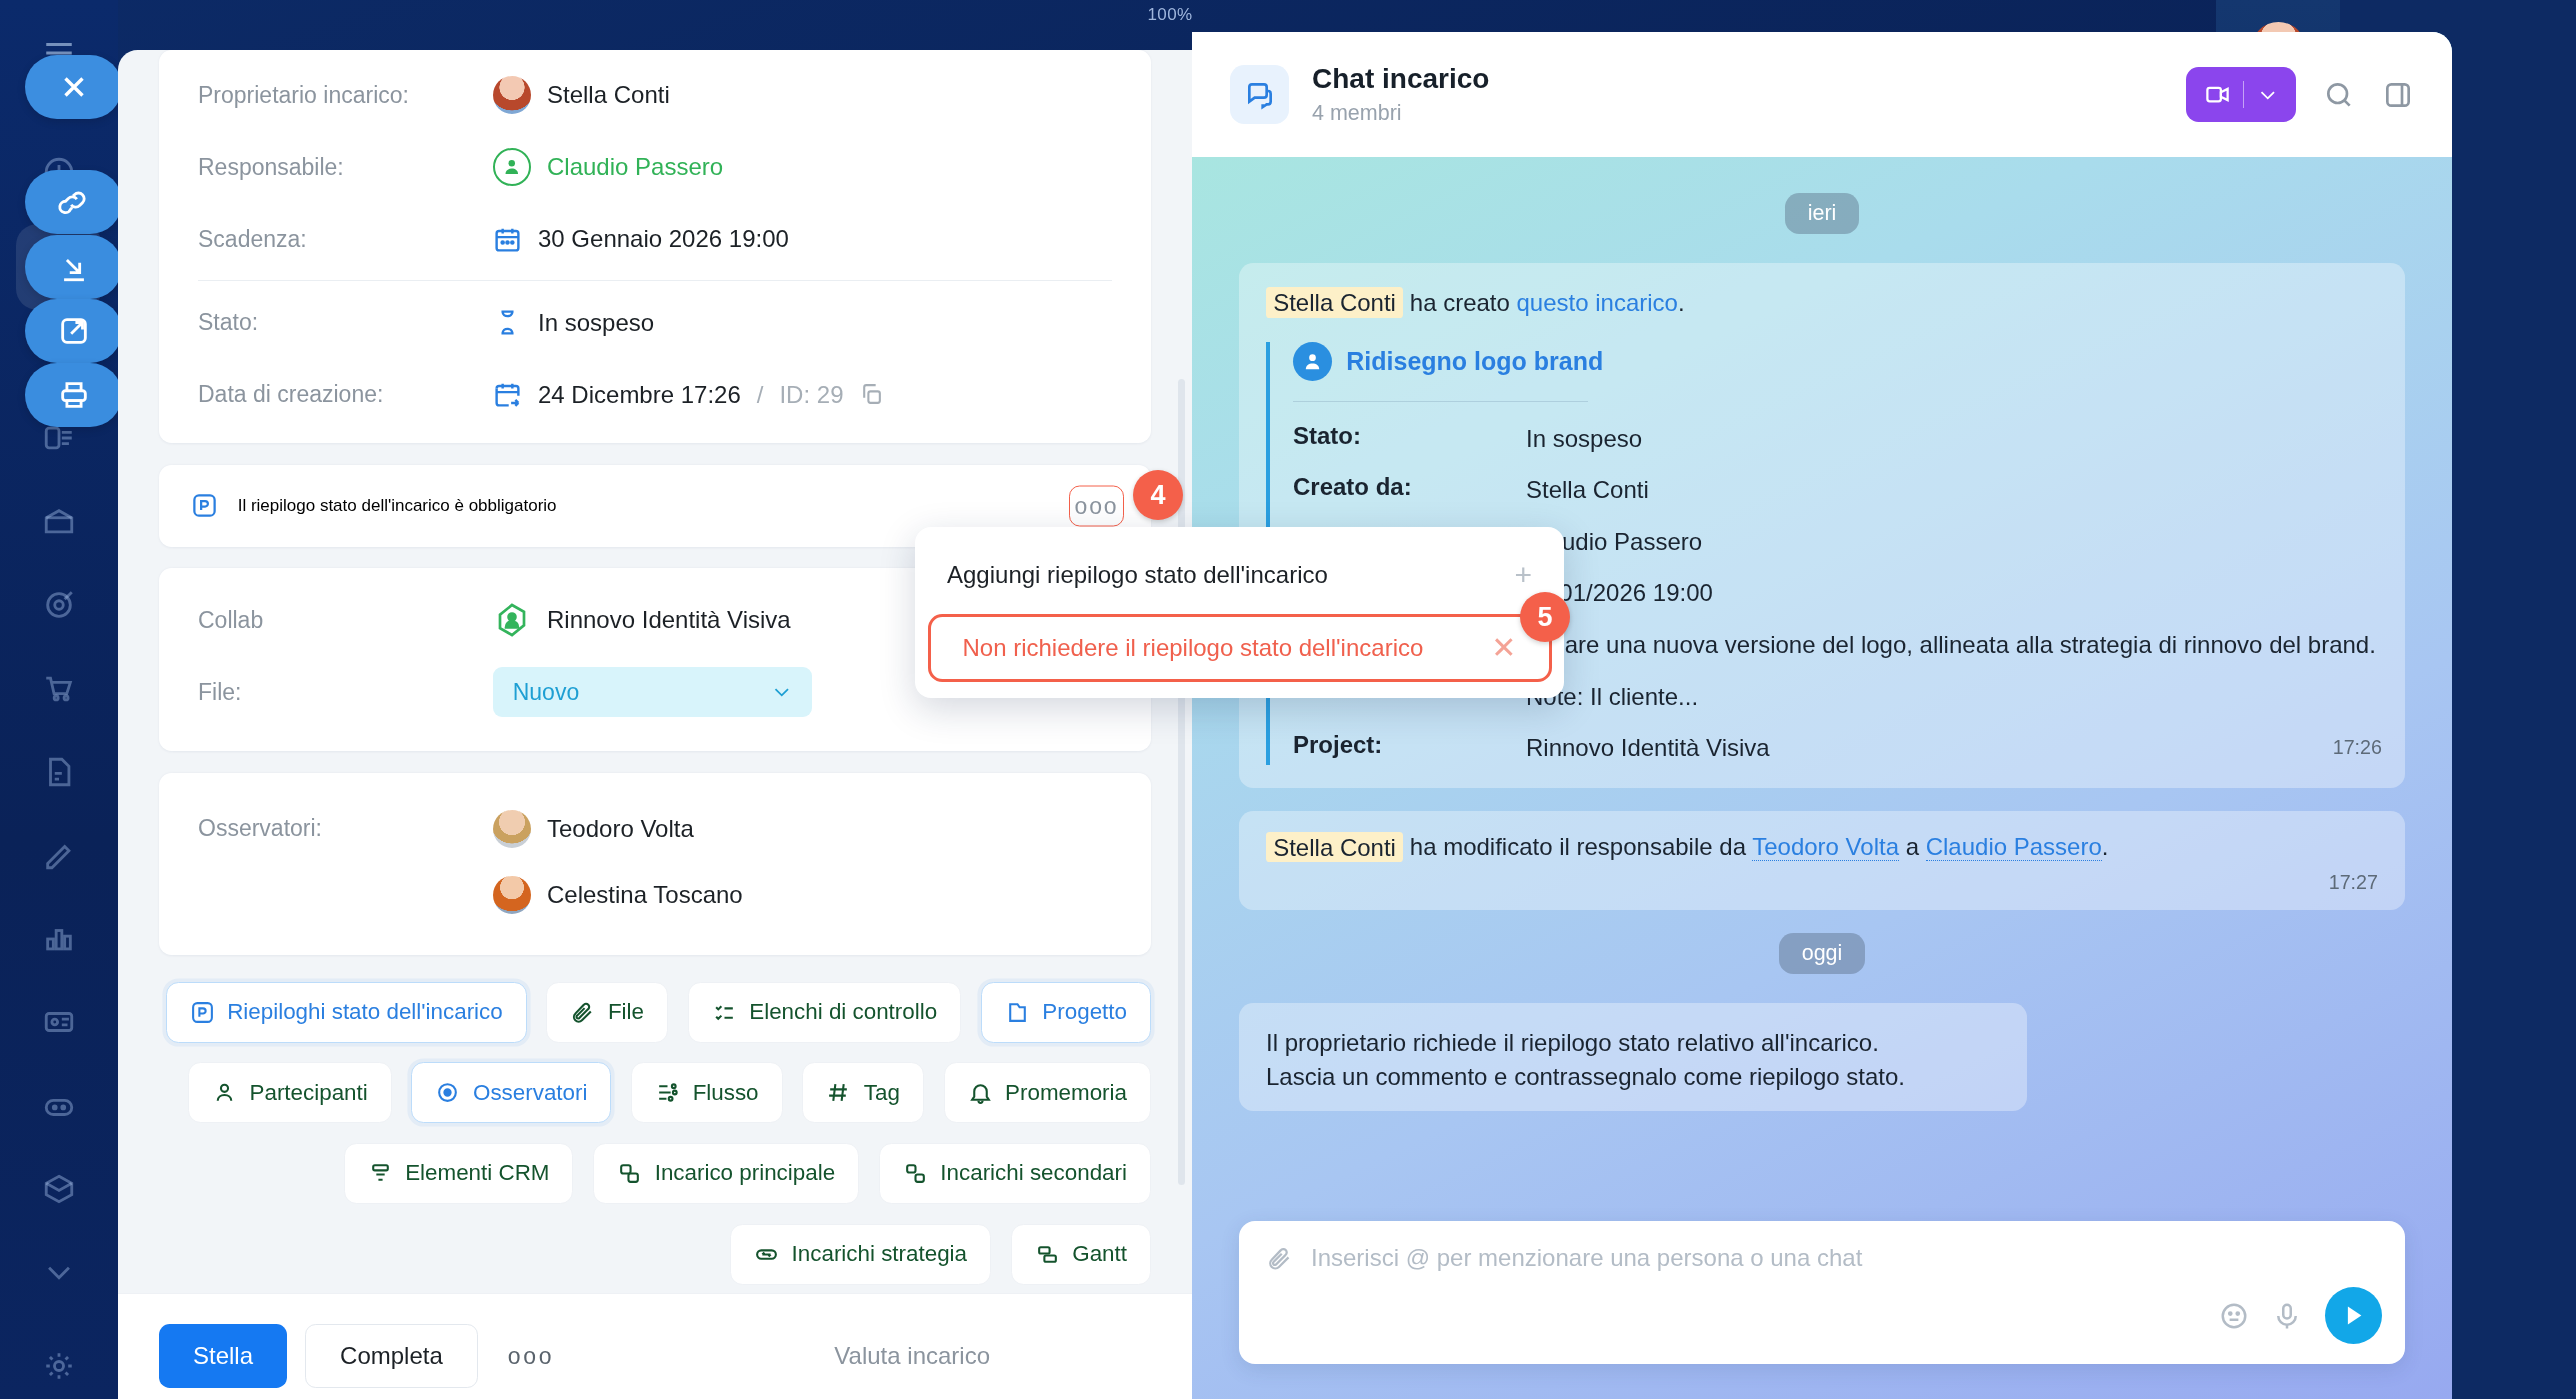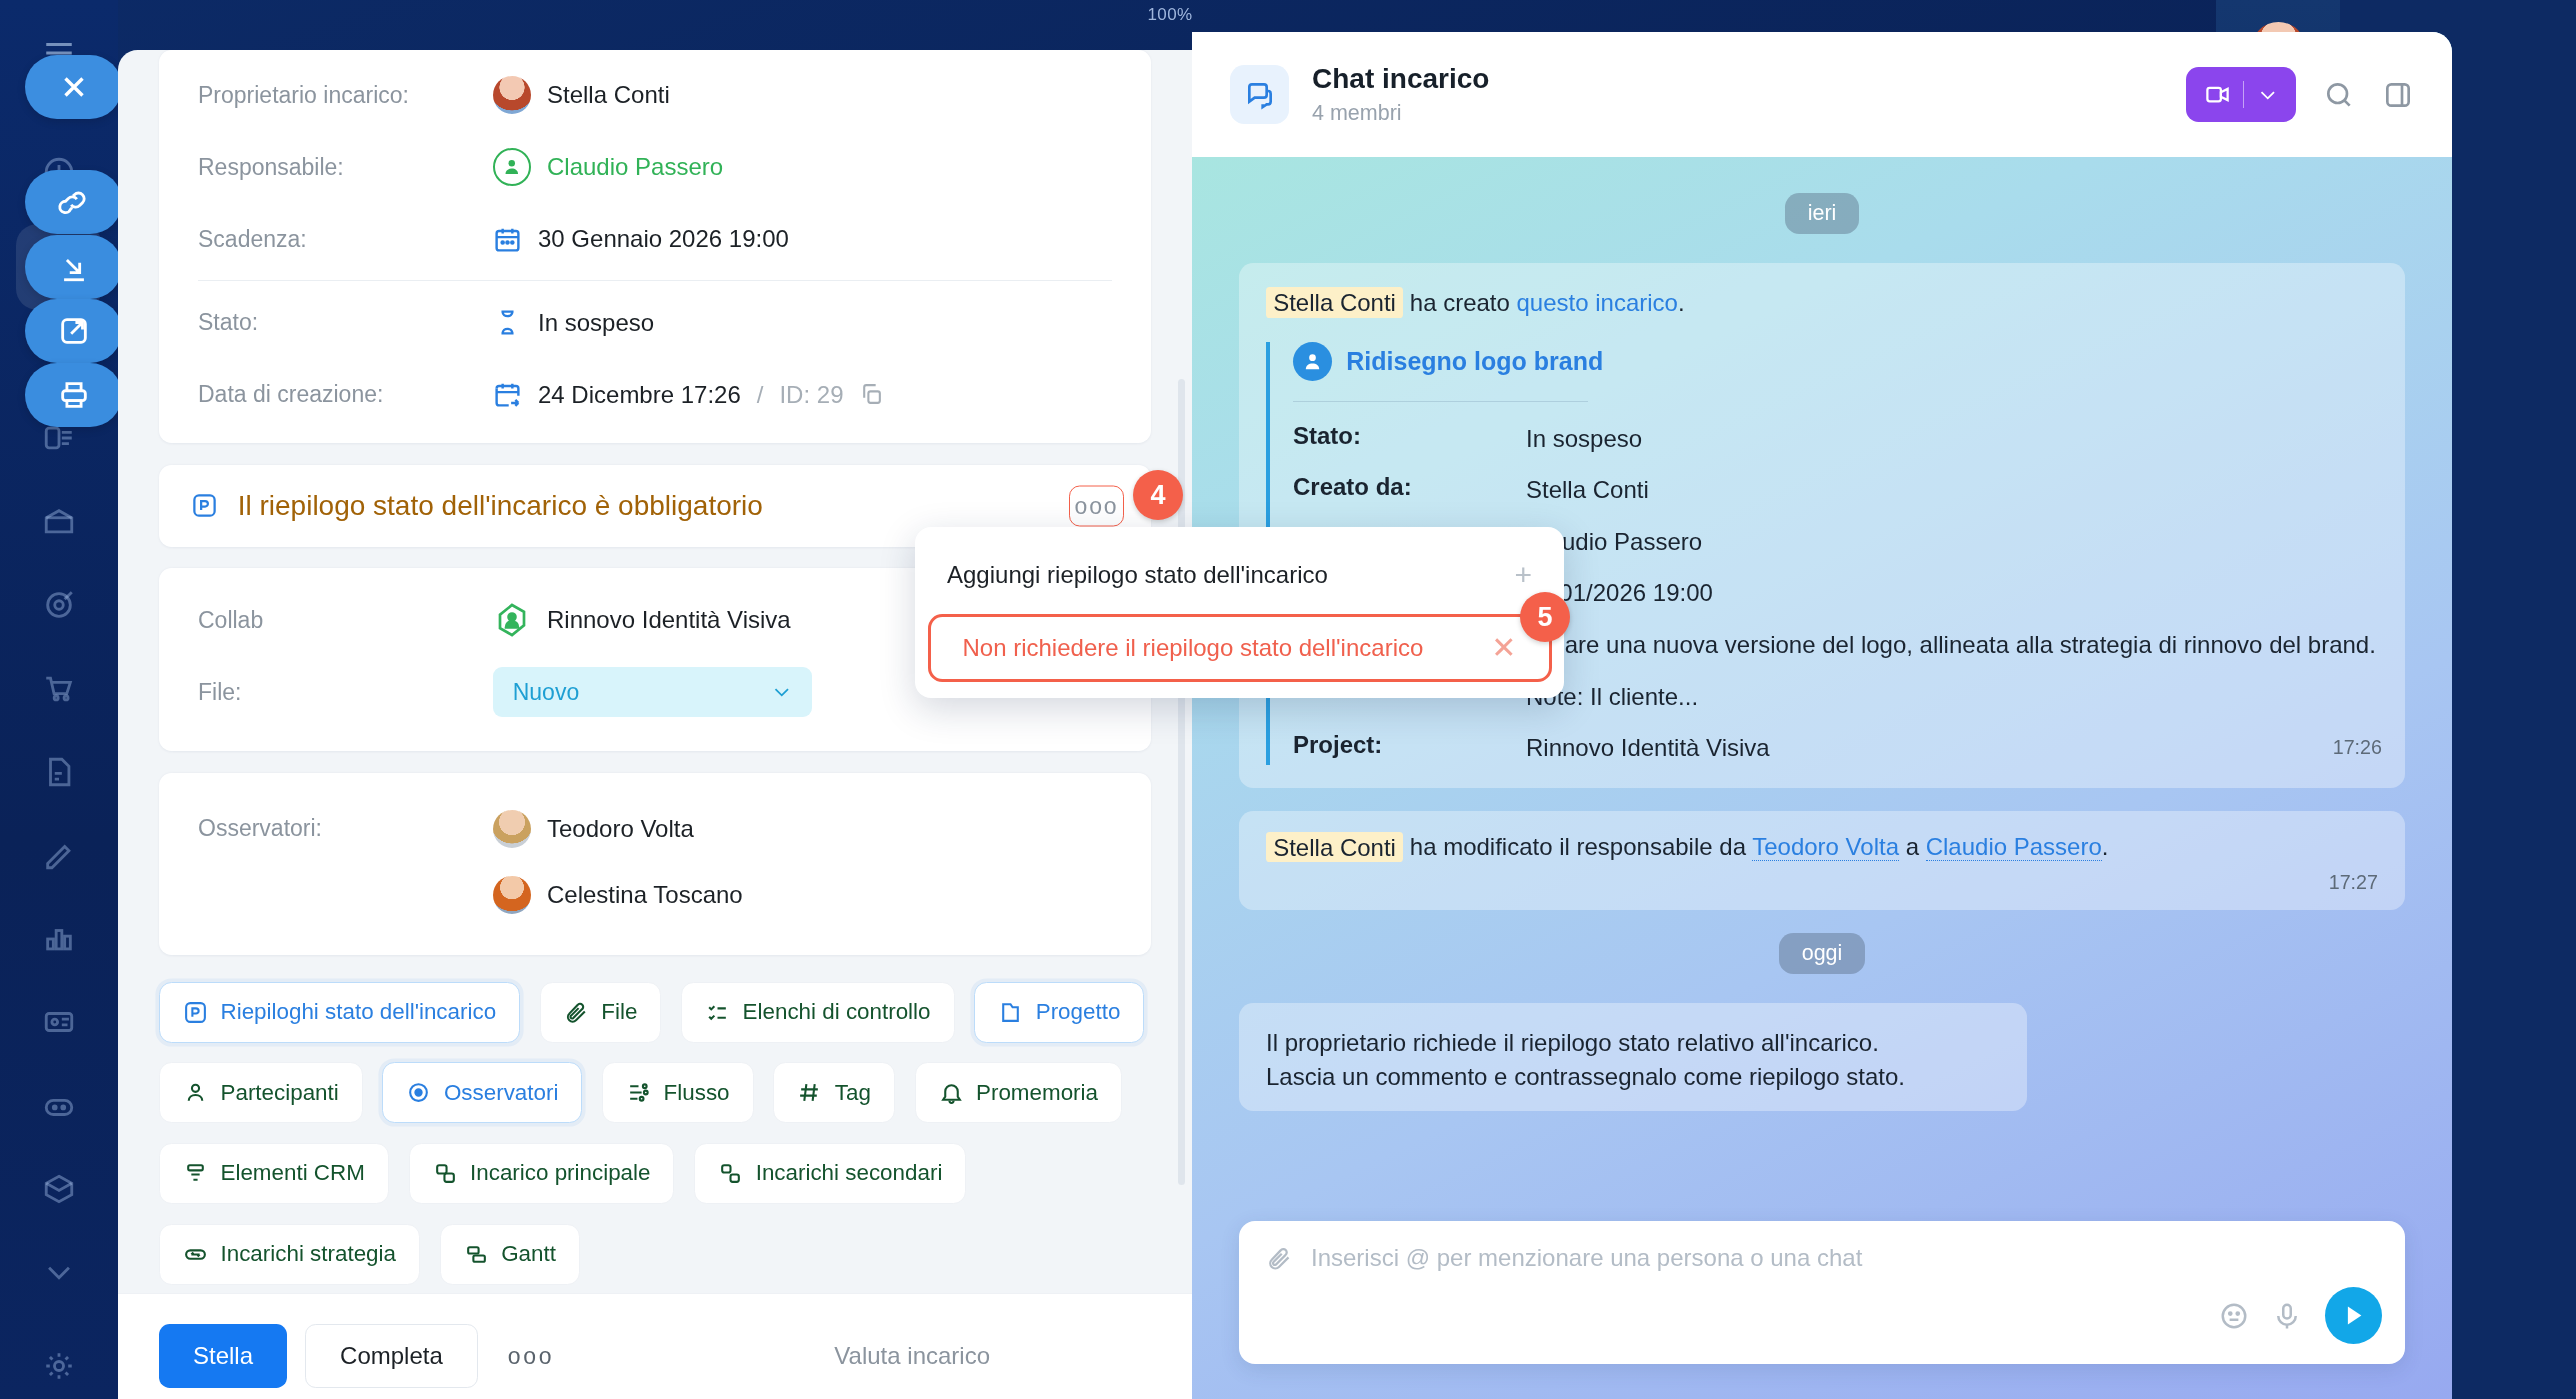--- a/index.html
+++ b/index.html
@@ -103,38 +103,38 @@
   .icon-b svg { width: 29px; height: 29px; }
   .green-name { color: #31b257; }
   .muted { color: #a6aeb6; }
 
   
   .req-bar {
     position: relative; display: flex; align-items: center;
     background: #fff; border-radius: 12.5px; margin: 0 41px 21.5px 41px;
     height: 82px; padding: 0 27px 0 32px; box-shadow: 0 0.9px 2.7px rgba(15,40,80,.06);
   }
-  .req-bar .rtext { font-size: 28px; color: #a16207; margin-left: 19.7px; }
+  .req-bar .rtext { font-size: 17px; color: #000000; margin-left: 19.7px; }
   .dots-btn {
     position: absolute; right: 27px; top: 50%; transform: translateY(-50%);
     width: 55px; height: 41px; border-radius: 10.7px; background: #fff;
     display:flex;align-items:center;justify-content:center; color:#8b949e; letter-spacing:1.8px;
     font-size: 23px; border: 1.8px solid #f4604a;
   }
 
   
   .stage-sel {
     display:flex; align-items:center; justify-content:space-between;
     background: #d8f4fb; color: #1e9fd3; border-radius: 9px;
     height: 50px; width: 319px; padding: 0 19.7px; font-size: 23px;
   }
   .stage-sel svg { width: 21.5px; height: 21.5px; }
 
   
-  .chips { padding: 5.4px 41px 0 41px; display: flex; flex-wrap: wrap; gap: 19.7px 19.7px; }
+  .chips { padding: 5.4px 41px 0 41px; display: flex; flex-wrap: wrap; gap: 19.7px 19.7px; justify-content: flex-end; }
   .chip {
     display: inline-flex; align-items: center; gap: 12.5px;
     background: #fff; border: 0.9px solid #eef1f5; border-radius: 12.5px;
     height: 61px; padding: 0 23px; font-size: 22.4px; color: #14532d;
   }
   .chip svg { width: 25px; height: 25px; }
   .chip.active { color: #2a7fe0; border: 0.9px solid #bcdcfa; box-shadow: 0 0 0 3.6px rgba(42,127,224,.07); }
 
   
   .actions {

